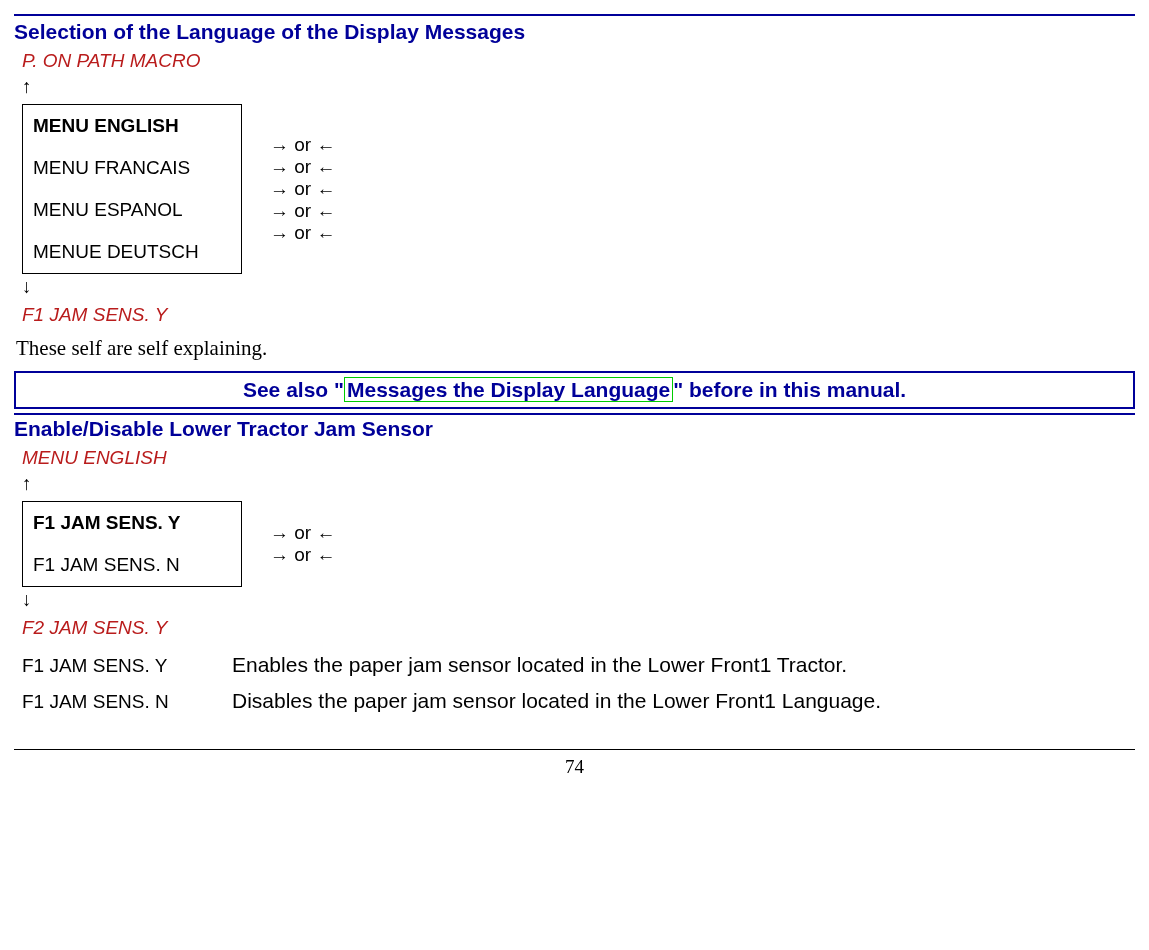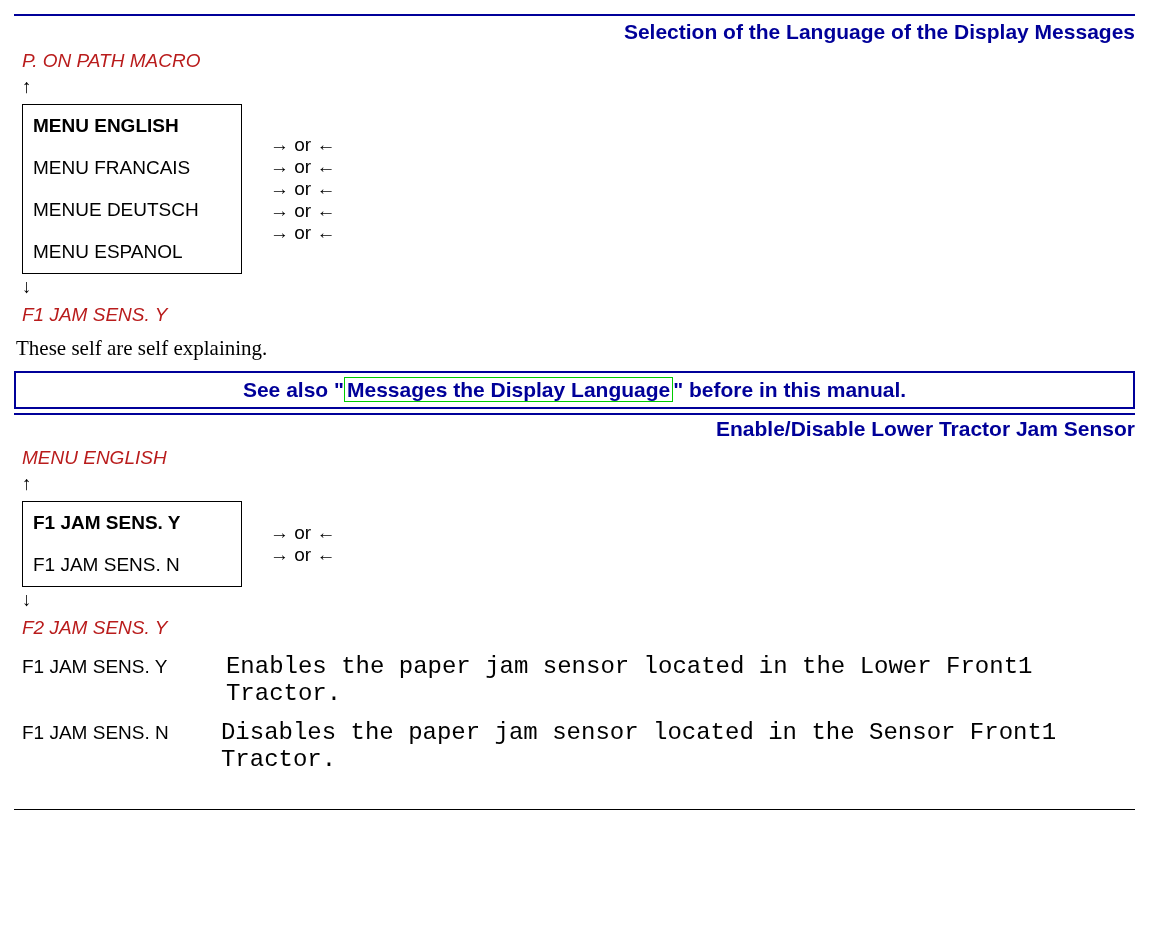--- a/index.html
+++ b/index.html
@@ -9,21 +9,20 @@
       color: #000;
       padding: 14px;
       width: 1149px;
       font-size: 19px;
     }
     .heading {
       color: #000099;
       font-weight: bold;
       font-size: 21px;
       margin-bottom: 6px;
-      text-align: right;
     }
     .top-rule { border: none; border-top: 2px solid #000099; margin-bottom: 4px; }
     .green-label {
       color: #b91c1c;
       font-family: Arial, sans-serif;
       padding-left: 8px;
       margin: 4px 0;
       font-style: italic;
     }
     .arrow {
@@ -55,39 +54,39 @@
       text-align: center;
       padding: 5px;
       margin: 6px 0 4px 0;
     }
     .note-text { color: #000099; font-weight: bold; font-size: 21px; }
     .note-link { border: 1.5px solid #00cc00; padding: 0 2px; }
     .divider { border: none; border-top: 2px solid #000099; margin: 2px 0; }
     .desc-table { margin-top: 14px; margin-left: 8px; }
     .desc-row { display: flex; margin: 8px 0 12px 0; align-items: baseline; }
     .desc-label { width: 210px; font-family: Arial, sans-serif; }
-    .desc-text { font-family: Liberation Mono, monospace; font-size: 24px; }
+    .desc-text { font-family: Liberation Sans, sans-serif; font-size: 21px; }
     .footer { margin-top: 36px; }
     .footer-rule { border: none; border-top: 1.5px solid #000; margin-bottom: 6px; }
     .page-num { text-align: center; font-family: Georgia, 'Times New Roman', serif; font-size: 19px; }
   </style>
 </head>
 <body>
 
 <hr class="top-rule">
 <div class="heading">Selection of the Language of the Display Messages</div>
 <div class="green-label">P. ON PATH MACRO</div>
 <div class="arrow">↑</div>
 
 <div class="menu-row">
   <div class="menu-box">
     <div class="menu-item bold">MENU ENGLISH</div>
     <div class="menu-item">MENU FRANCAIS</div>
+    <div class="menu-item">MENU ESPANOL</div>
     <div class="menu-item">MENUE DEUTSCH</div>
-    <div class="menu-item">MENU ESPANOL</div>
   </div>
   <div class="nav-col">
     <div class="nav-hint">→ or ←</div>
     <div class="nav-hint">→ or ←</div>
     <div class="nav-hint">→ or ←</div>
     <div class="nav-hint">→ or ←</div>
     <div class="nav-hint">→ or ←</div>
   </div>
 </div>
 
@@ -119,19 +118,20 @@
 <div class="arrow">↓</div>
 <div class="green-label">F2  JAM SENS. Y</div>
 
 <div class="desc-table">
   <div class="desc-row">
     <div class="desc-label">F1 JAM SENS. Y</div>
     <div class="desc-text">Enables the paper jam sensor located in the Lower Front1 Tractor.</div>
   </div>
   <div class="desc-row">
     <div class="desc-label">F1 JAM SENS. N</div>
-    <div class="desc-text">Disables the paper jam sensor located in the Sensor Front1 Tractor.</div>
+    <div class="desc-text">Disables the paper jam sensor located in the Lower Front1 Language.</div>
   </div>
 </div>
 
 <div class="footer">
   <hr class="footer-rule">
+  <div class="page-num">74</div>
 </div>
 
 </body></html>

